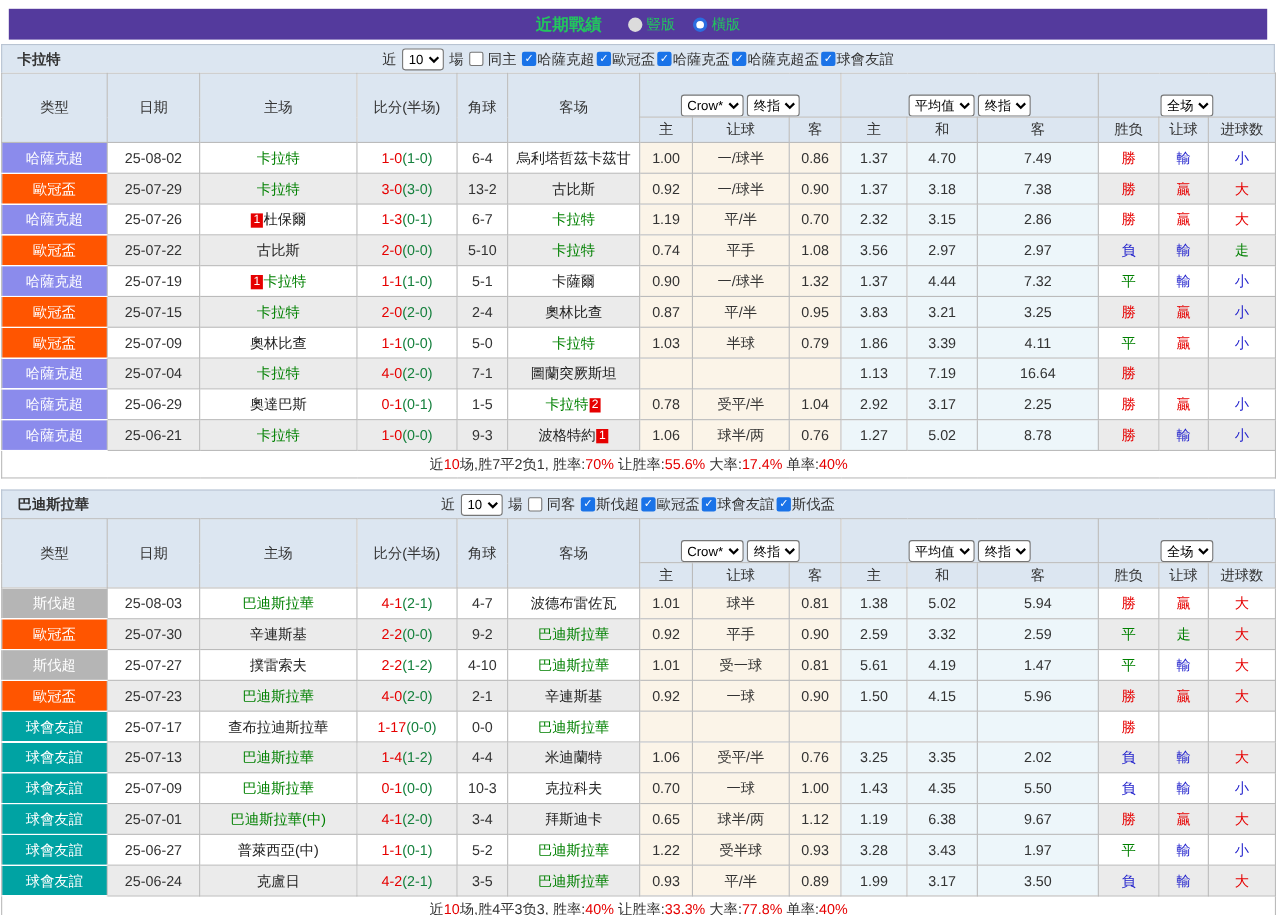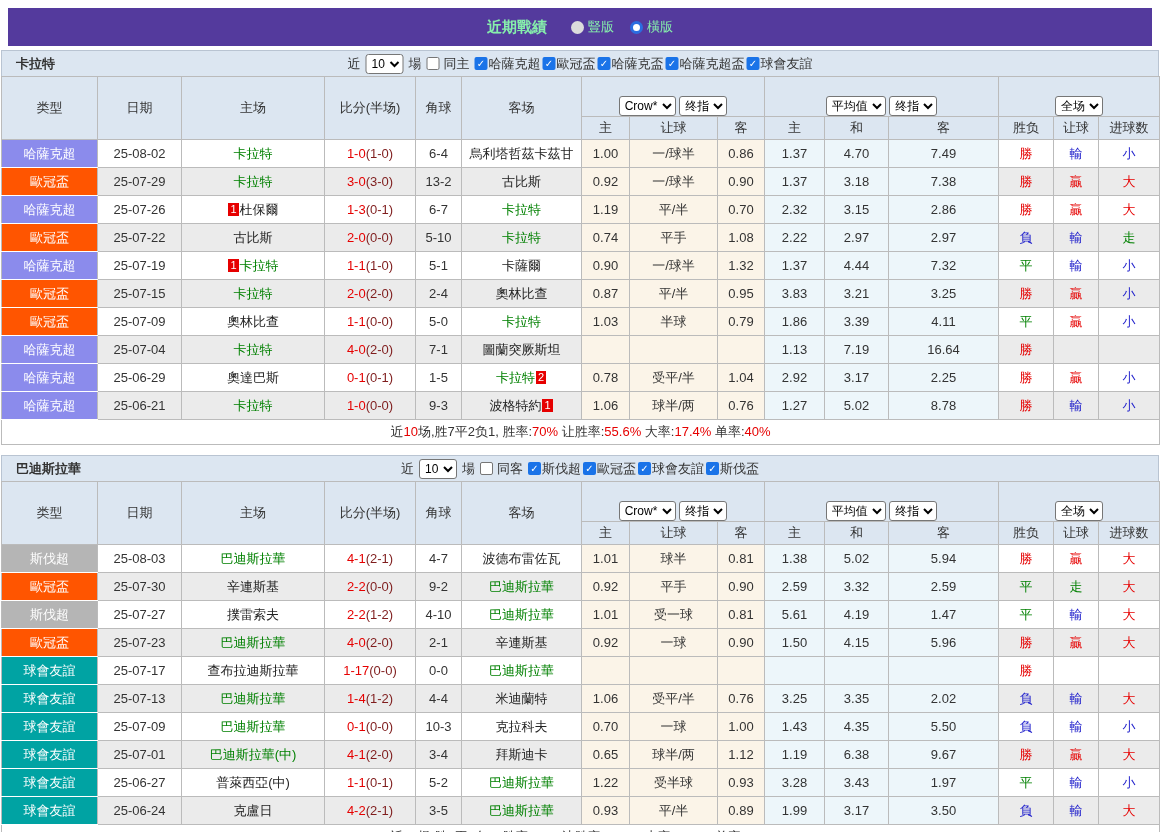--- a/index.html
+++ b/index.html
@@ -4,23 +4,23 @@
 <style>
   * { box-sizing: border-box; }
   body {
     margin: 0; padding: 8px 1px 0;
     background: #fff; color: #333;
     font-family: "Liberation Sans", "DejaVu Sans", sans-serif;
     font-size: 13px;
   }
   
   .titlebar {
-    background: #543a9d; height: 38px; margin: 0 7px;
+    background: #543a9d; height: 28px; margin: 0 7px;
     display: flex; align-items: center; justify-content: center; gap: 6px;
-    color: #86efac;
+    color: #22c55e;
   }
   .titlebar .t { font-weight: bold; font-size: 15px; margin-right: 8px; }
   .rlabel { display: inline-flex; align-items: center; gap: 4px; font-size: 13px; margin-left: 10px; cursor: pointer; }
   .radio { display: inline-block; width: 13px; height: 13px; border-radius: 50%; }
   .radio.off { background: #dcdcdc; }
   .radio.on  { background: #fff; border: 3.5px solid #2b6de0; }
   
   .section { margin: 4px 0 10px; }
   .teambar {
     position: relative; background: #dce6f1; height: 26px;
@@ -54,21 +54,21 @@
   td.cream { background: #fbf4e8; }
   td.blu   { background: #edf6fa; }
   td.type  { color: #fff; border-top: 1px solid #fff; border-bottom: 1px solid #fff; }
   .name { color: #222; }
   .name.g { color: #008000; }
   .numbox {
     background: #e60000; color: #fff; font-size: 11px; line-height: 13px;
     display: inline-block; padding: 0 2px; margin: 0 1px; vertical-align: 1px;
   }
   .ft { color: #e60000; margin-top: 26px; }
-  .ht { color: #7f1d1d; }
+  .ht { color: #15803d; }
   .res-r { color: #e60000; }
   .res-b { color: #2121cc; }
   .res-g { color: #008000; }
   tfoot td { height: 25px; background: #fff; }
   .red { color: #e60000; }
 </style>
 </head>
 <body>
 
 <div class="titlebar">
@@ -202,21 +202,21 @@
         <tr>
           <td class="type" style="background: rgb(255, 85, 0);">歐冠盃</td>
           <td>25-07-22</td>
           <td><span class="name">古比斯</span></td>
           <td><span class="ft">2-0</span><span class="ht">(0-0)</span></td>
           <td>5-10</td>
           <td><span class="name g">卡拉特</span></td>
           <td class="cream">0.74</td>
           <td class="cream">平手</td>
           <td class="cream">1.08</td>
-          <td class="blu">2.22</td>
+          <td class="blu">3.56</td>
           <td class="blu">2.97</td>
           <td class="blu">2.97</td>
           <td class="res-b">負</td>
           <td class="res-b">輸</td>
           <td class="res-g">走</td>
         </tr>
         <tr>
           <td class="type" style="background: rgb(139, 139, 236);">哈薩克超</td>
           <td>25-07-19</td>
           <td><span class="numbox">1</span><span class="name g">卡拉特</span></td>

